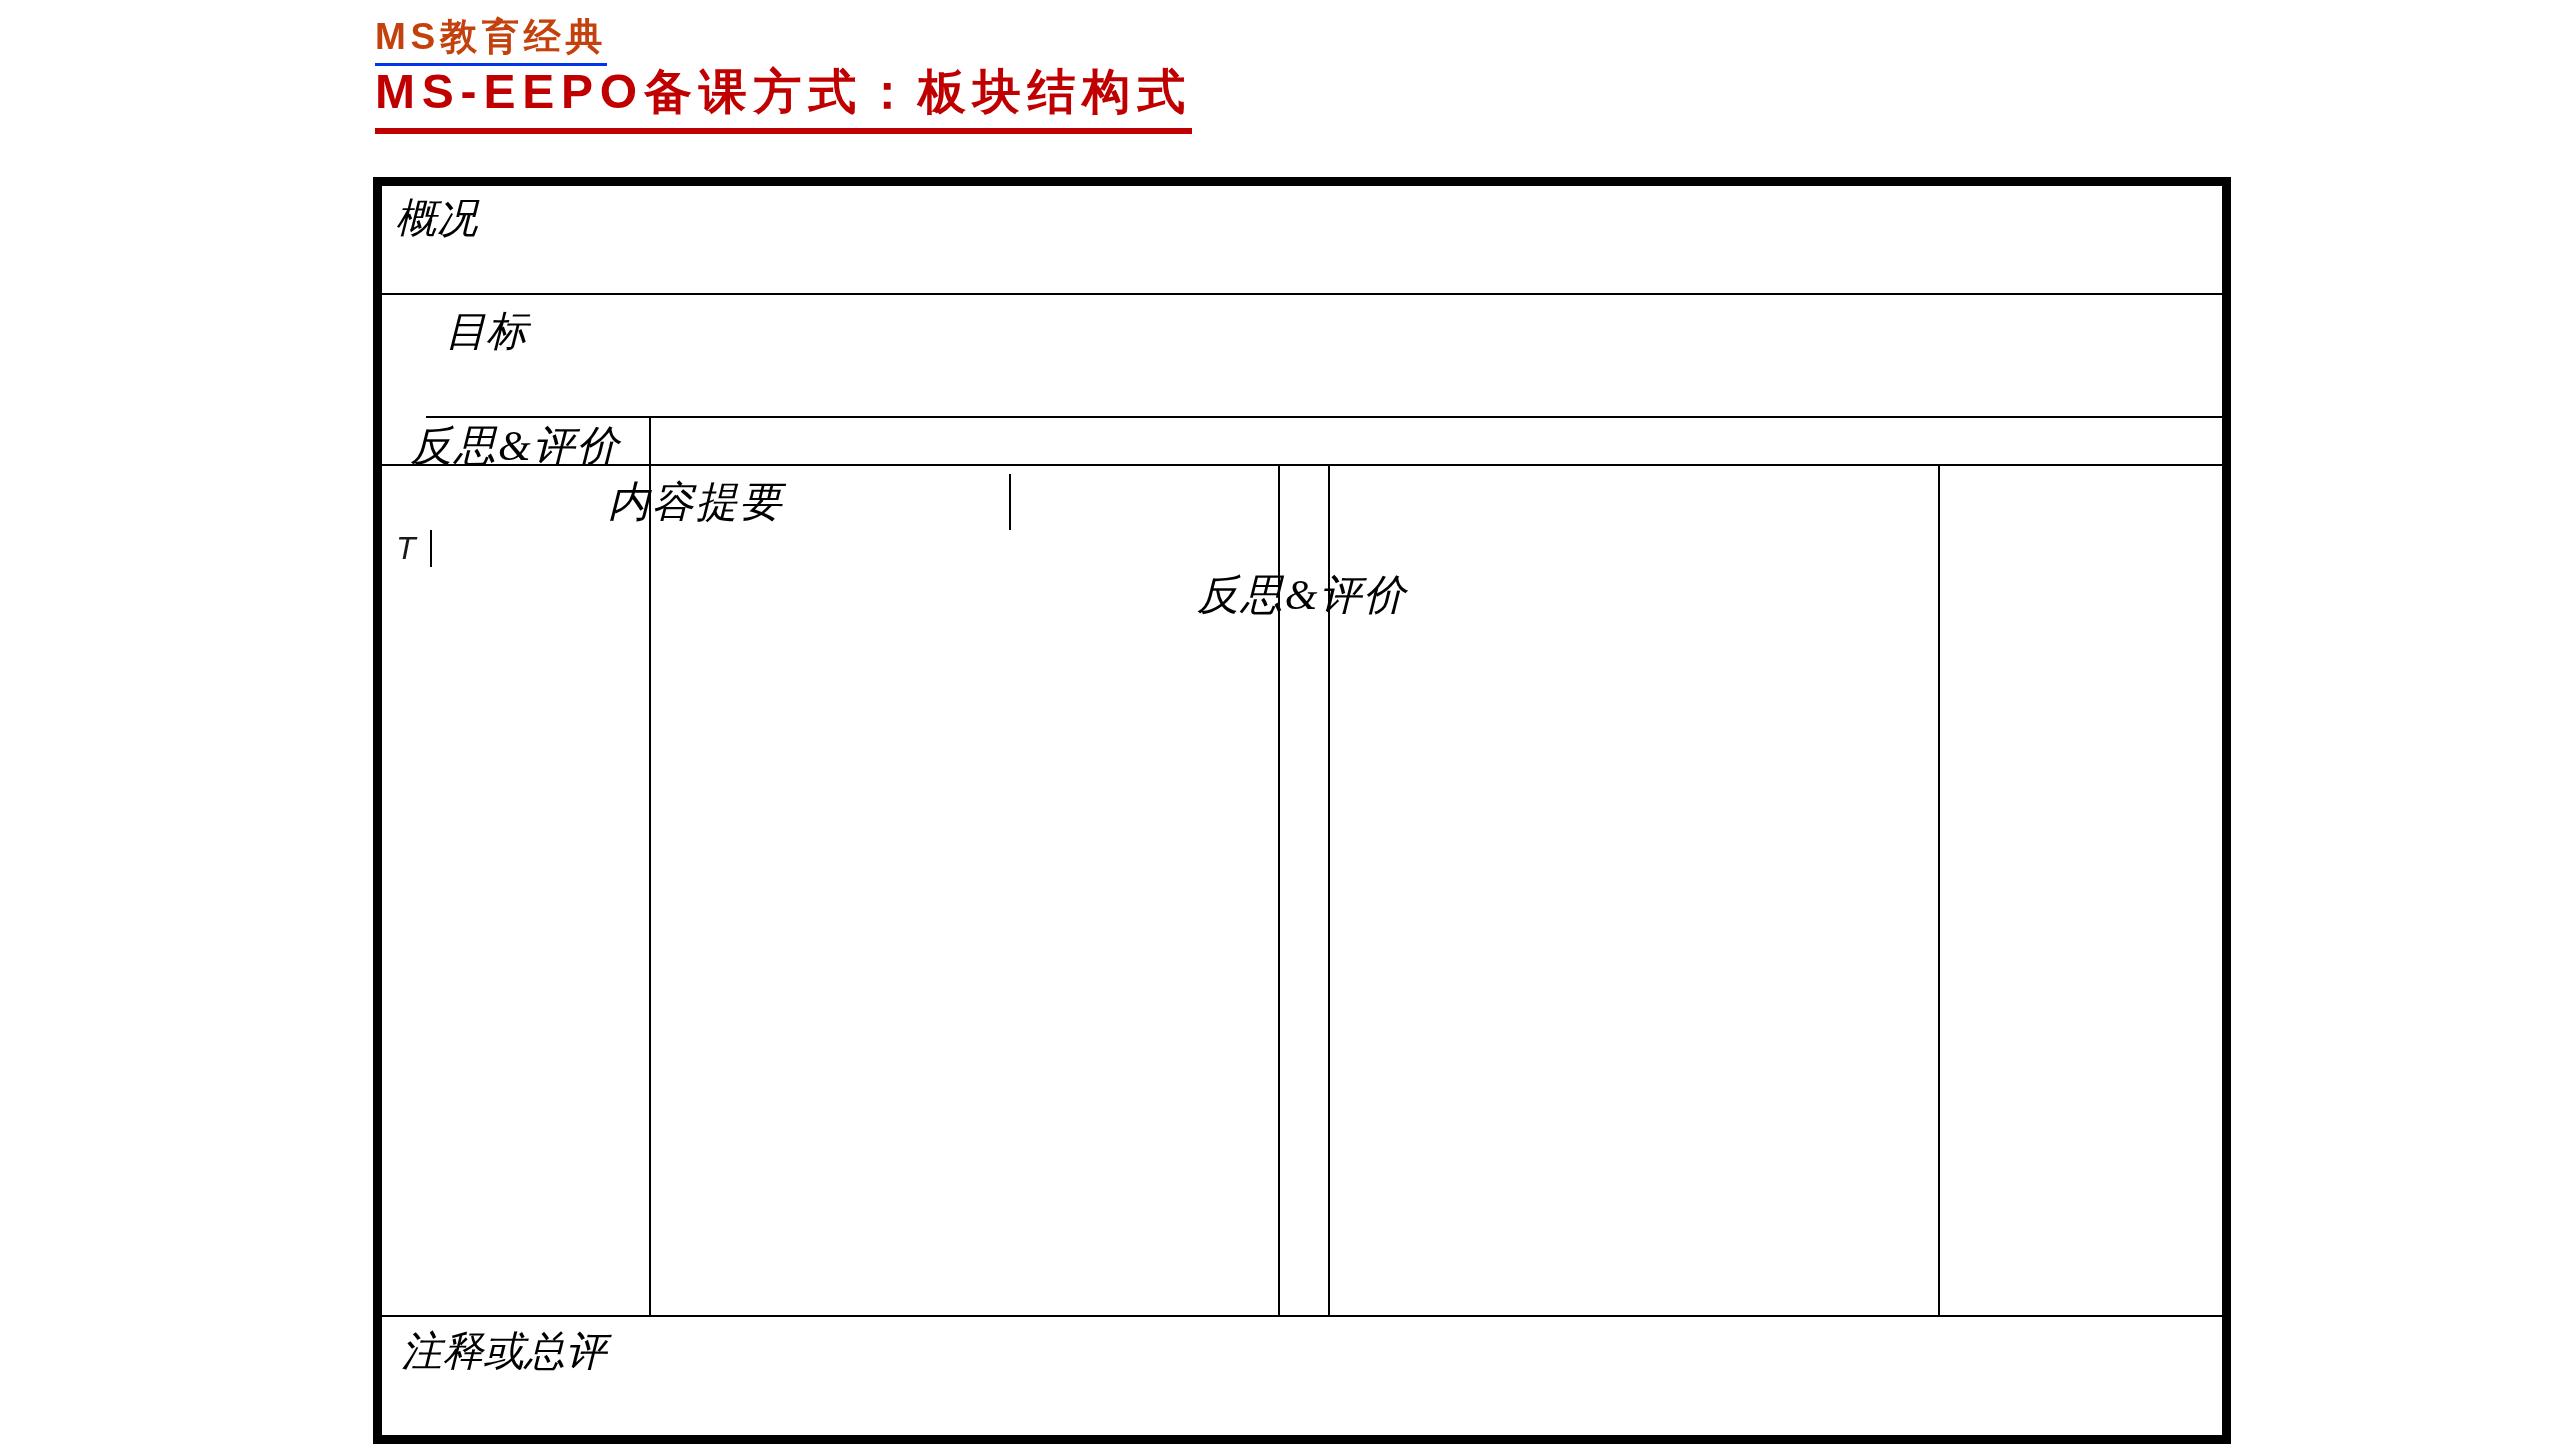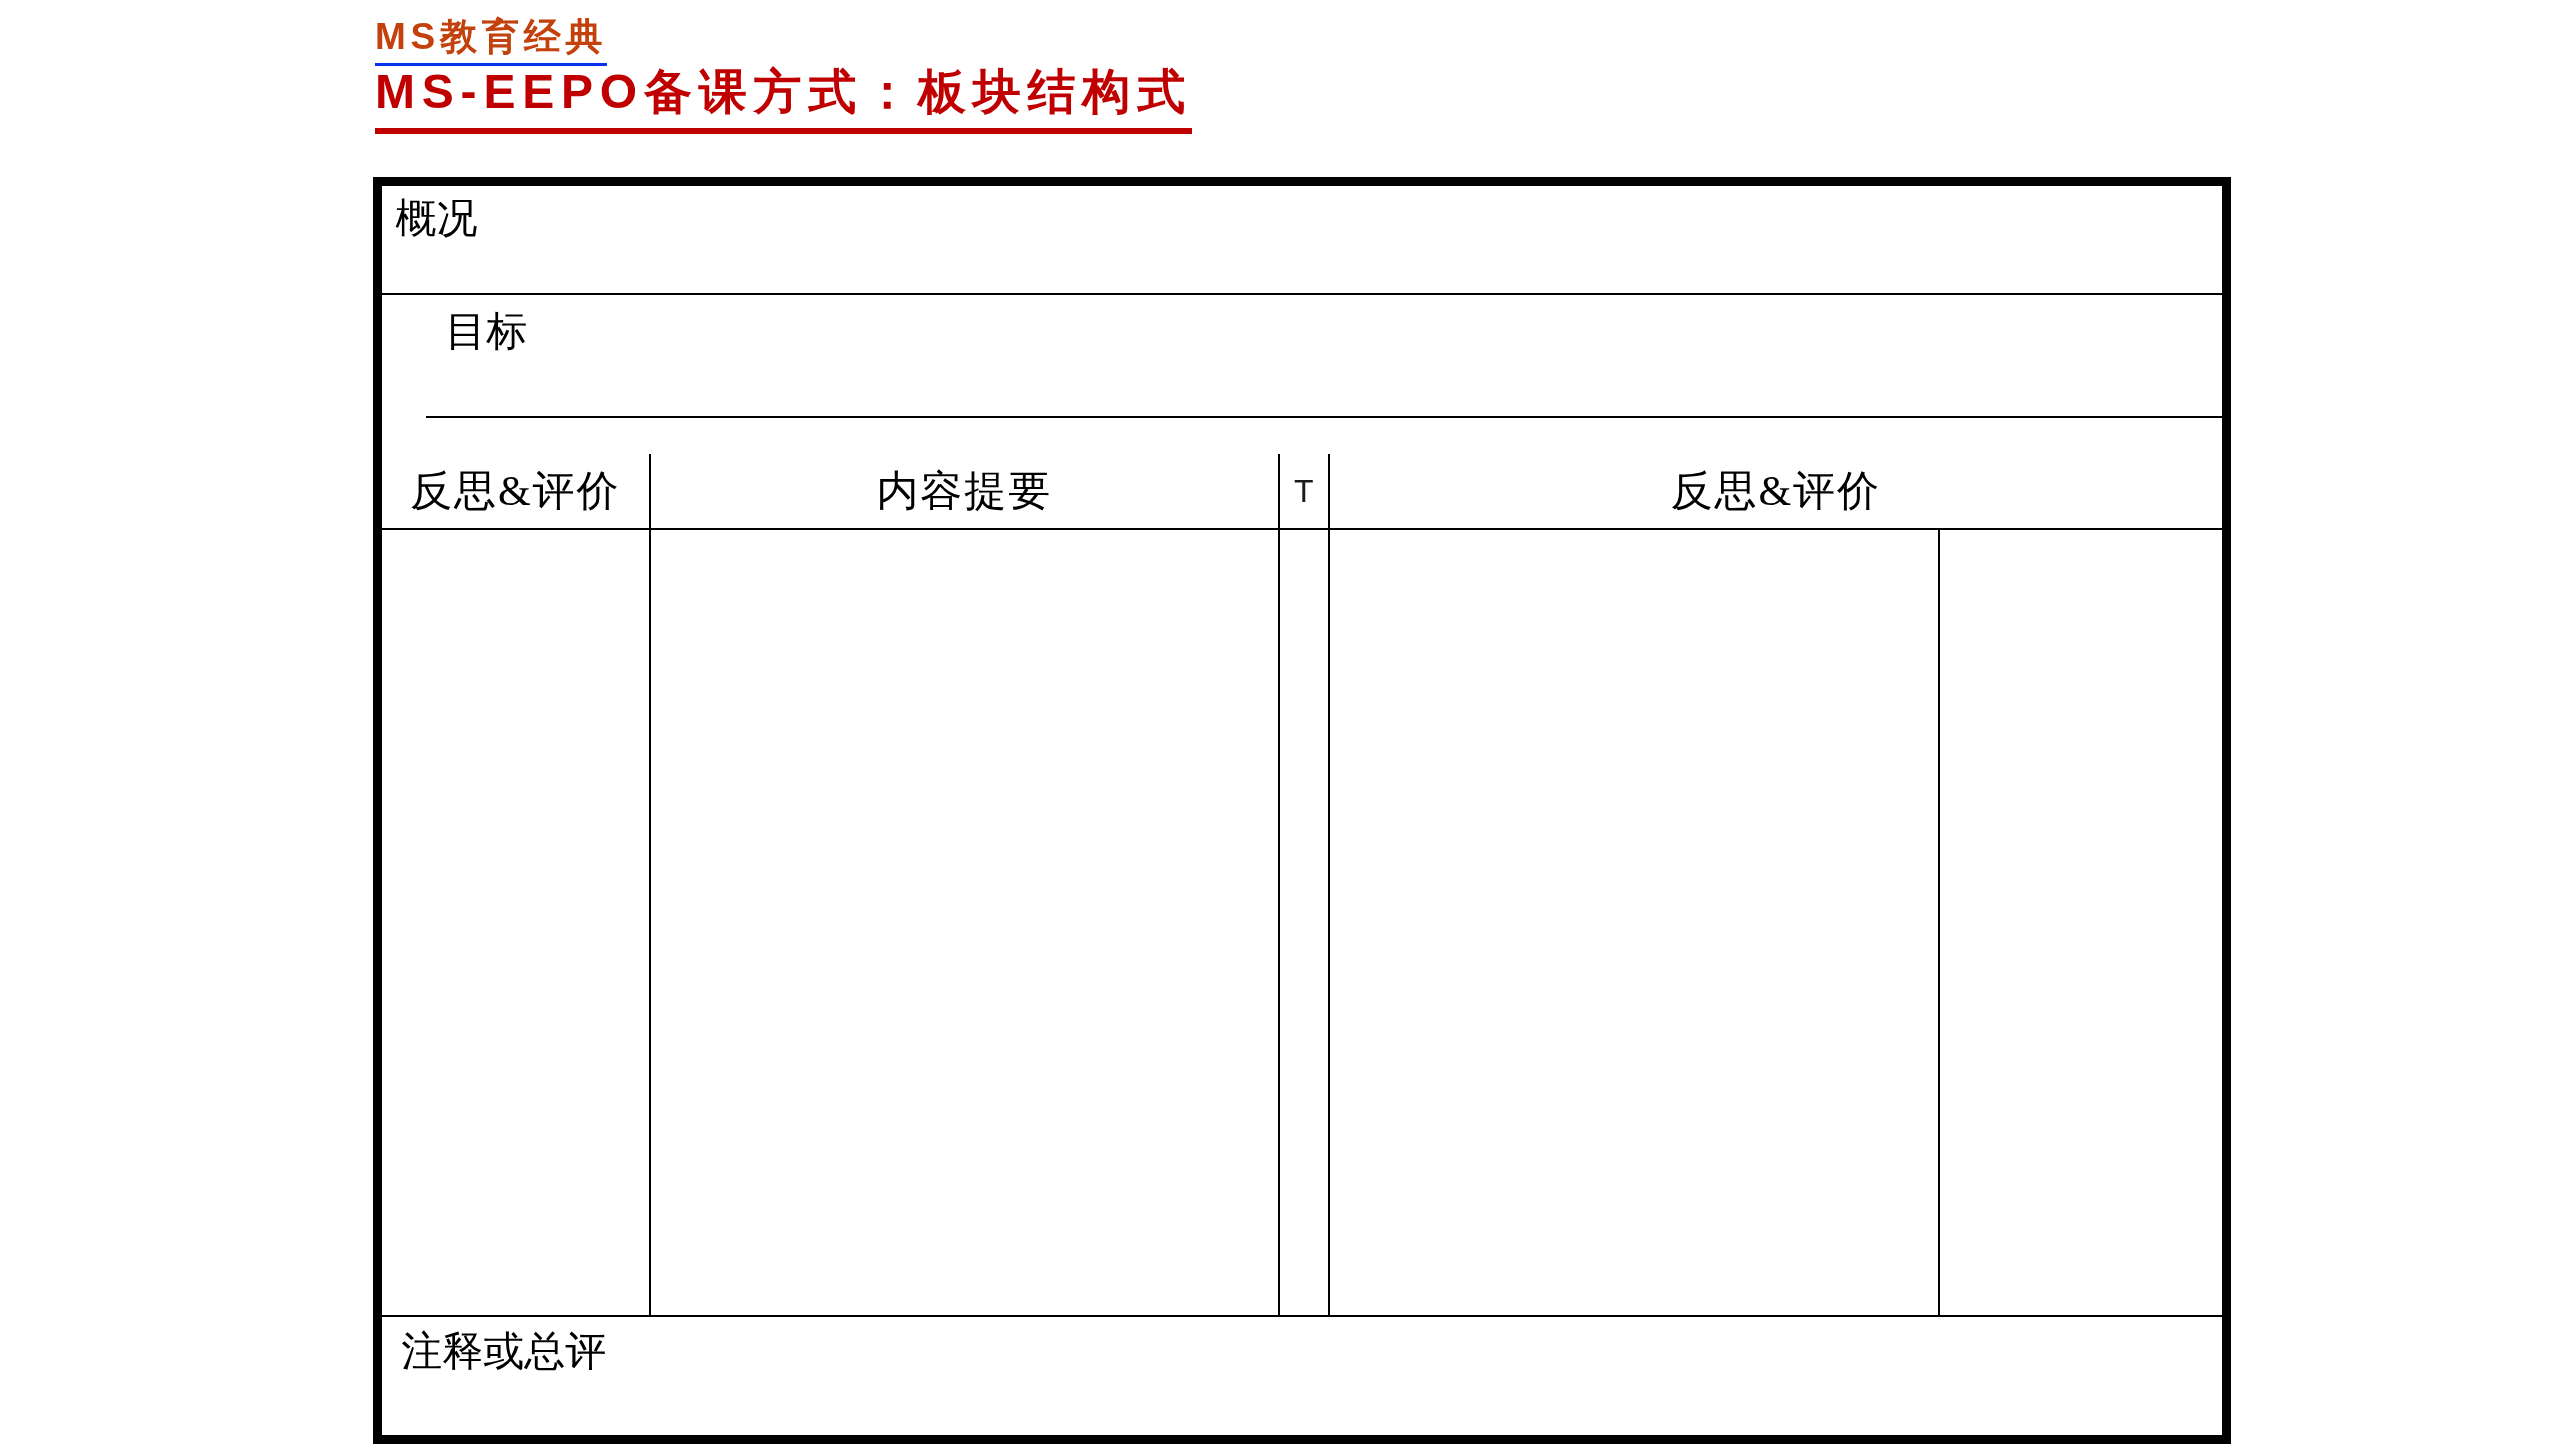--- a/index.html
+++ b/index.html
@@ -56,38 +56,38 @@
     width: 1858px;
     height: 1267px;
     border: 9.7px solid #000000;
     box-sizing: border-box;
     display: flex;
     flex-direction: column;
     background: #ffffff;
   }
   .form-table .row {
     box-sizing: border-box;
+    font-style: italic;
   }
   .row-overview {
     height: 109px;
     border-bottom: 2.9px solid #000000;
     padding: 9.7px 0 0 13.5px;
   }
   .row-goal {
     height: 123px;
     border-bottom: 2.9px solid #000000;
     padding: 13.5px 0 0 19.3px;
     margin-left: 44px;
   }
   .row-headers {
-    height: 76px;
+    height: 48px;
     border-bottom: 2.9px solid #000000;
     display: flex;
-    flex-direction: row;
-    margin-top: 36px;
+    flex-direction: column;
   }
   .row-body {
     flex: 1;
     display: flex;
     flex-direction: row;
   }
   .row-notes {
     height: 120px;
     border-top: 2.9px solid #000000;
     padding: 11.6px 0 0 19.3px;

